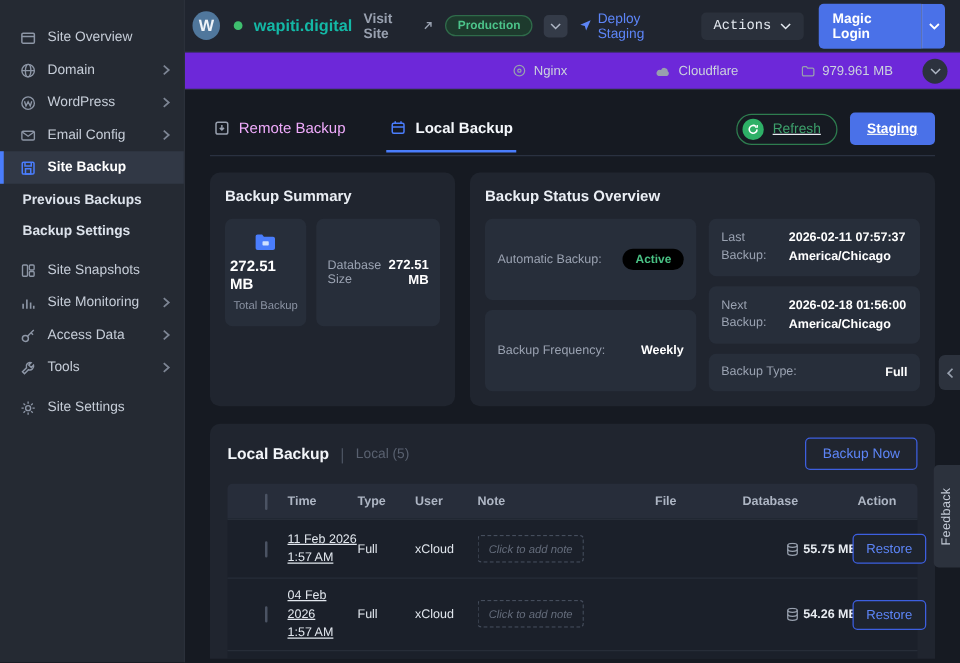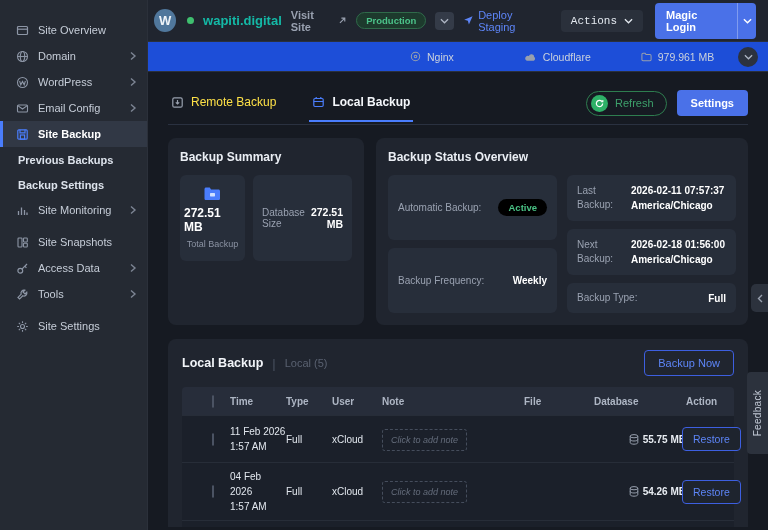--- a/index.html
+++ b/index.html
@@ -69,44 +69,44 @@
   .magic-login .label-part {
     background:#4a71e8; color:#fff; font-size:11px; font-weight:bold;
     padding:6px 11px; border-radius:4px 0 0 4px;
   }
   .magic-login .chev-part {
     background:#4a71e8; width:20px; display:flex; align-items:center; justify-content:center;
     border-left:1px solid rgba(255,255,255,.3); border-radius:0 4px 4px 0; color:#fff;
   }
 
   .infobar {
-    height:30px; background:#1d4ed8; border-bottom:1px solid #2a303c;
+    height:30px; background:#6d28d9; border-bottom:1px solid #2a303c;
     display:flex; align-items:center; padding:0 10px; font-size:10.5px; color:#cbd2dd;
   }
   .info-item { display:flex; align-items:center; gap:6px; }
   .info-item .ico { color:#98a0ae; }
   .i1 { margin-left:252px; } .i2 { margin-left:70px; } .i3 { margin-left:50px; }
   .round-chev {
     margin-left:auto; width:20px; height:20px; border-radius:50%; background:#2c323e;
     display:flex; align-items:center; justify-content:center; color:#aeb6c4; cursor:pointer;
   }
 
   
   .content { padding:18px 20px 0 20px; }
 
   .tabbar { display:flex; align-items:center; border-bottom:1px solid #2a3140; padding-bottom:0; }
   .tab {
-    display:flex; align-items:center; gap:7px; font-size:12px; color:#fde047;
+    display:flex; align-items:center; gap:7px; font-size:12px; color:#f0abfc;
     padding:2px 3px 11px 3px; margin-right:30px; cursor:pointer; border-bottom:2px solid transparent;
     margin-bottom:-1px;
   }
   .tab .ico { color:#98a0ae; }
   .tab.active { color:#f4f7fb; font-weight:bold; border-bottom-color:#4a7dfc; }
   .tab.active .ico { color:#4a7dfc; }
-  .tabbar-right { margin-left:auto; display:flex; align-items:center; gap:10px; padding-bottom:8px; }
+  .tabbar-right { margin-left:auto; display:flex; align-items:center; gap:10px; padding-bottom:8px;text-decoration:underline; }
   .refresh-pill {
     display:flex; align-items:center; gap:7px; border:1px solid #2e7d4f; border-radius:14px;
     padding:3px 12px 3px 4px; cursor:pointer;
   }
   .refresh-pill .circ {
     width:17px; height:17px; border-radius:50%; background:#2eb067;
     display:flex; align-items:center; justify-content:center; color:#fff;
   }
   .refresh-pill .txt { font-size:11px; color:#3da06b; }
   .settings-btn {
@@ -168,21 +168,21 @@
     background:#272d3a; border-radius:4px 4px 0 0; height:28px;
     font-size:10px; font-weight:bold; color:#aeb6c4;
   }
   .thead .cb-cell, .trow .cb-cell { padding-left:30px; }
   .checkbox {
     width:12px; height:12px; border:1.5px solid #4b5363; border-radius:3px;
     background:transparent; cursor:pointer;
   }
   .trow { background:#1b202a; border-top:1px solid #272d38; min-height:47px; font-size:10px; color:#e2e7ee; }
   .trow:first-of-type { border-top:none; }
-  .time-cell { line-height:1.5; padding:6px 0; }
+  .time-cell { line-height:1.5; padding:6px 0;text-decoration:underline; }
   .note-box {
     width:98px; border:1px dashed #454d5c; border-radius:3px; padding:5px 8px;
     color:#646c7b; font-size:9px; font-style:italic; cursor:text; white-space:nowrap;
   }
   .db-cell { display:flex; align-items:center; justify-content:flex-end; gap:4px; white-space:nowrap; font-weight:bold; color:#e8ecf2; }
   .db-cell .ico { color:#98a0ae; }
   .action-cell { display:flex; align-items:center; }
   .restore-btn {
     margin-left:-4px; position:relative; z-index:2;
     background:#1e242e; border:1px solid #3d5fe0; color:#5d85f7;
@@ -272,45 +272,45 @@
         </svg>
       </span>
     <span>Site Backup</span>
   </div>
   <div class="side-sub">
     <span>Previous Backups</span>
   </div>
   <div class="side-sub">
     <span>Backup Settings</span>
   </div>
+  <div class="side-item gap-sm">
+    <span class="ico">
+        <svg width="13" height="13" viewBox="0 0 13 13" fill="none" stroke="currentColor" stroke-width="1.1">
+          <rect x="2" y="2" width="4" height="9" rx="0.8"></rect>
+          <rect x="7.5" y="2" width="3.8" height="4" rx="0.8"></rect>
+          <rect x="7.5" y="7.2" width="3.8" height="3.8" rx="0.8"></rect>
+        </svg>
+      </span>
+    <span>Site Snapshots</span>
+  </div>
   <div class="side-item">
     <span class="ico">
         <svg width="13" height="13" viewBox="0 0 13 13" fill="none" stroke="currentColor" stroke-width="1.3">
           <path d="M2.5 11V7"></path>
           <path d="M5.5 11V3.5"></path>
           <path d="M8.5 11V6"></path>
           <path d="M11 11V8.5"></path>
         </svg>
       </span>
     <span>Site Monitoring</span>
     <span class="chev">
         <svg width="8" height="10" viewBox="0 0 8 10" fill="none" stroke="currentColor" stroke-width="1.4">
           <polyline points="2,1.5 6,5 2,8.5"></polyline>
         </svg>
       </span>
-  </div>
-  <div class="side-item gap-sm">
-    <span class="ico">
-        <svg width="13" height="13" viewBox="0 0 13 13" fill="none" stroke="currentColor" stroke-width="1.1">
-          <rect x="2" y="2" width="4" height="9" rx="0.8"></rect>
-          <rect x="7.5" y="2" width="3.8" height="4" rx="0.8"></rect>
-          <rect x="7.5" y="7.2" width="3.8" height="3.8" rx="0.8"></rect>
-        </svg>
-      </span>
-    <span>Site Snapshots</span>
   </div>
   <div class="side-item">
     <span class="ico">
         <svg width="13" height="13" viewBox="0 0 13 13" fill="none" stroke="currentColor" stroke-width="1.2">
           <circle cx="4.3" cy="8.7" r="2.4"></circle>
           <path d="M6.2 6.8 L11 2"></path>
           <path d="M8.8 4.2 L10.4 5.8"></path>
         </svg>
       </span>
     <span>Access Data</span>
@@ -443,21 +443,21 @@
       <div class="tabbar-right">
         <span class="refresh-pill">
           <span class="circ">
               <svg width="9" height="9" viewBox="0 0 10 10" fill="none" stroke="#fff" stroke-width="1.4">
                 <path d="M8.5 5a3.5 3.5 0 1 1-1-2.5"></path>
                 <path d="M8.7 1v2h-2" stroke-width="1.2"></path>
               </svg>
             </span>
           <span class="txt">Refresh</span>
         </span>
-        <button class="settings-btn">Settings</button>
+        <button class="settings-btn">Staging</button>
       </div>
     </div>
 
     <div class="cards">
 
       <div class="card summary-card">
         <div class="card-title">Backup Summary</div>
         <div class="summary-body">
           <div class="total-tile">
             <svg width="17" height="14" viewBox="0 0 17 14" fill="#4a7dfc">

